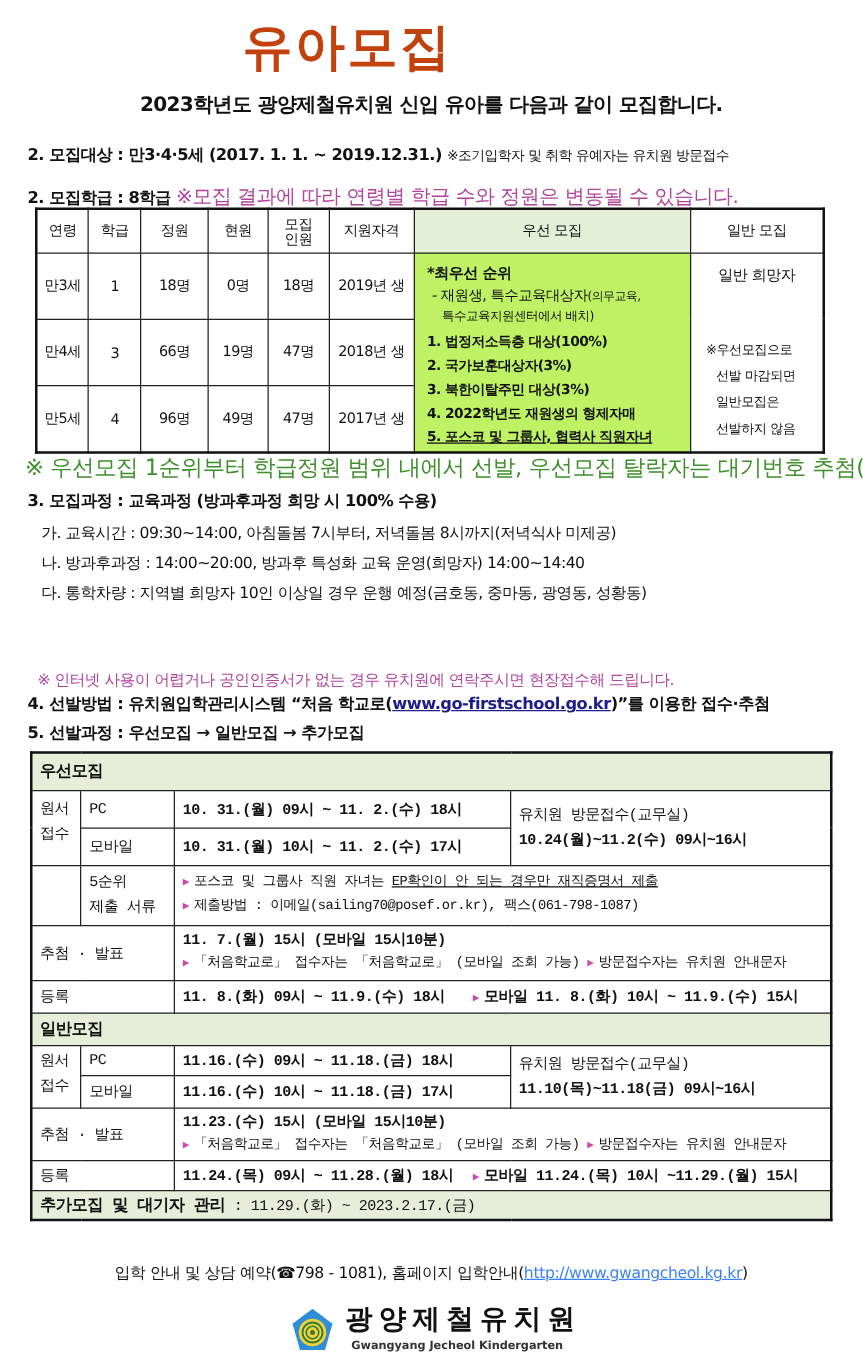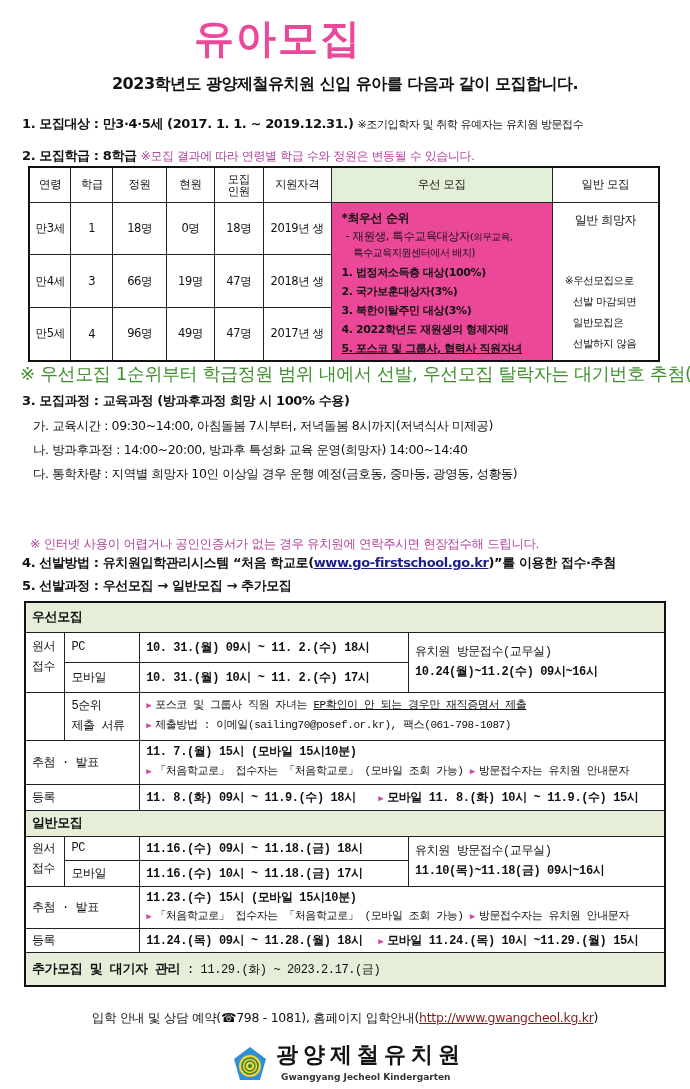--- a/index.html
+++ b/index.html
@@ -1,34 +1,34 @@
 <!DOCTYPE html>
 <html><head>
   <meta charset="utf-8">
   <style>
     * { box-sizing: border-box; margin: 0; padding: 0; }
     html, body { width: 690px; height: 1089px; background: #ffffff; overflow: hidden; }
     body { font-family: "DejaVu Sans", "Liberation Sans", sans-serif; color: #111; position: relative; }
     .abs { position: absolute; }
-    .title { left: 0; width: 556px; top: 14px; text-align: center; font-size: 40px; font-weight: bold; color: #ec4899; letter-spacing: 2px; line-height: 48px; }
+    .title { left: 0; width: 556px; top: 14px; text-align: center; font-size: 40px; font-weight: bold; color: #c2410c; letter-spacing: 2px; line-height: 48px; }
     .subtitle { left: 0; width: 690px; top: 62px; text-align: center; font-size: 16px; font-weight: bold; letter-spacing: -0.5px; margin-top: 12px; }
     .sec { font-size: 13px; font-weight: bold; letter-spacing: -0.4px; white-space: nowrap; }
     .note-small { font-size: 11px; font-weight: normal; }
     .pink { color: #b0459e; font-weight: normal; }
     .green { color: #3f8f2c; }
     .line { font-size: 12.5px; white-space: nowrap; letter-spacing: -0.4px; }
     a.link { color: #1d1d8a; text-decoration: underline; }
 
     
     table { border-collapse: collapse; }
     .ctable { left: 28px; top: 166px; width: 632px; border: 2px solid #111; }
     .ctable td, .ctable th { border: 1px solid #222; font-size: 11.5px; font-weight: normal; text-align: center; vertical-align: middle; letter-spacing: -0.4px; }
     .ctable th { height: 35px; }
     .ctable .data td { height: 52px; }
-    .ctable .prio { background: #ec4899; text-align: left; vertical-align: top; padding: 6px 8px 2px 10px; font-size: 11px; line-height: 19px; }
+    .ctable .prio { background: #bef264; text-align: left; vertical-align: top; padding: 6px 8px 2px 10px; font-size: 11px; line-height: 19px; }
     .ctable .prio-head { background: #e4efd8; }
     .prio .strong { font-weight: bold; font-size: 12px; }
     .prio .sub { padding-left: 4px; }
     .prio .sub2 { padding-left: 12px; font-size: 10px; }
     .prio .item { font-weight: bold; font-size: 11px; }
     .prio .u { text-decoration: underline; }
     .gen { vertical-align: top !important; padding-top: 8px; line-height: 19px; }
 
     
     .stable { left: 24px; top: 601px; width: 642px; border: 2px solid #111; font-family: Liberation Mono, monospace; }
@@ -43,27 +43,27 @@
     .logo-name { left: 276px; top: 1040px; font-size: 22px; font-weight: bold; letter-spacing: 5px; }
     .logo-en { left: 281px; top: 1072px; font-size: 9px; font-weight: bold; color: #333; }
   </style>
 </head>
 <body>
 
 <div class="abs title">유아모집</div>
 <div class="abs subtitle">2023학년도 광양제철유치원 신입 유아를 다음과 같이 모집합니다.</div>
 
 <div class="abs sec" style="left:22px; top:115px;">
-  <span>1. 모집대상 : </span><span>만3·4·5세 (2017. 1. 1. ~ 2019.12.31.)</span>
+  <span>2. 모집대상 : </span><span>만3·4·5세 (2017. 1. 1. ~ 2019.12.31.)</span>
   <span class="note-small">※조기입학자 및 취학 유예자는 유치원 방문접수</span>
 </div>
 
 <div class="abs sec" style="left:22px; top:147px;">
   <span>2. 모집학급 : 8학급</span>
-  <span class="pink" style="font-size:12px;">※모집 결과에 따라 연령별 학급 수와 정원은 변동될 수 있습니다.</span>
+  <span class="pink" style="font-size:16px;">※모집 결과에 따라 연령별 학급 수와 정원은 변동될 수 있습니다.</span>
 </div>
 
 <table class="abs ctable">
   <colgroup>
     <col style="width:42px">
       <col style="width:42px">
       <col style="width:54px">
       <col style="width:48px">
       <col style="width:49px">
       <col style="width:68px">
@@ -220,29 +220,29 @@
       <div class="small"><span class="tri">▶</span><span>「처음학교로」 접수자는 「처음학교로」 (모바일 조회 가능)</span> <span class="tri">▶</span><span>방문접수자는 유치원 안내문자</span></div>
     </td>
   </tr>
   <tr style="height:24px;">
     <td colspan="2">등록</td>
     <td colspan="2" class="b">
       <span style="display:inline-block; width:232px;">11.24.(목) 09시 ~ 11.28.(월) 18시</span><span class="tri">▶</span><span>모바일 11.24.(목) 10시 ~11.29.(월) 15시</span>
     </td>
   </tr>
   <tr>
-    <td class="head" colspan="4" style="height:34px;">
+    <td class="head" colspan="4" style="height:24px;">
       <span>추가모집 및 대기자 관리</span><span style="font-weight:normal; font-size:12px;"> : 11.29.(화) ~ 2023.2.17.(금)</span>
     </td>
   </tr>
 </tbody>
   </table>
 
 <div class="abs footer-line">
-  <span>입학 안내 및 상담 예약(☎798 - 1081), 홈페이지 입학안내(</span><a class="link" style="color:#7f1d1d;">http://www.gwangcheol.kg.kr</a><span>)</span>
+  <span>입학 안내 및 상담 예약(☎798 - 1081), 홈페이지 입학안내(</span><a class="link" style="color:#3b82f6;">http://www.gwangcheol.kg.kr</a><span>)</span>
 </div>
 
 <div class="abs" style="left:233px; top:1046px; width:34px; height:36px;">
   <svg width="34" height="36" viewBox="0 0 34 36">
     <polygon points="17,1 33,13 27,34 7,34 1,13" fill="#2f8fd6"></polygon>
     <circle cx="17" cy="20" r="11" fill="#f2d13a"></circle>
     <circle cx="17" cy="20" r="8" fill="none" stroke="#2f7f3a" stroke-width="1.5"></circle>
     <circle cx="17" cy="20" r="5" fill="none" stroke="#2f7f3a" stroke-width="1.3"></circle>
     <circle cx="17" cy="20" r="2" fill="#2f7f3a"></circle>
   </svg>

